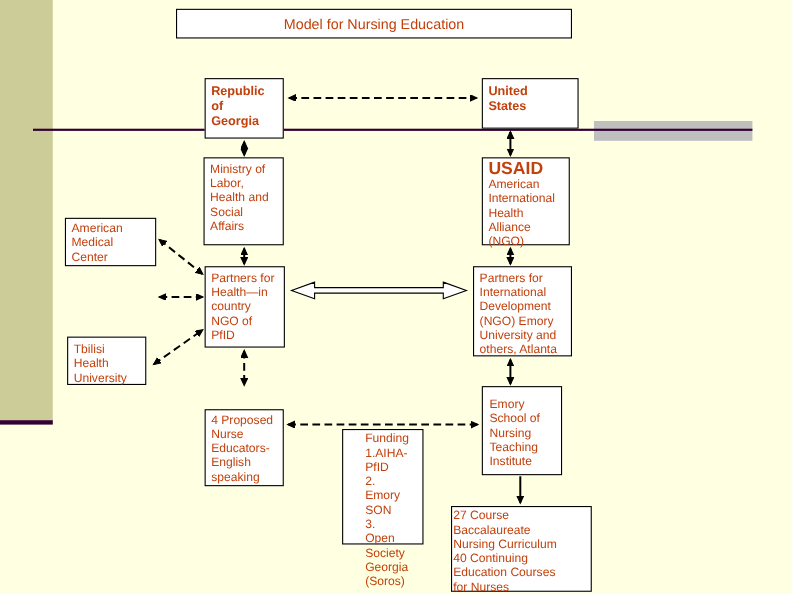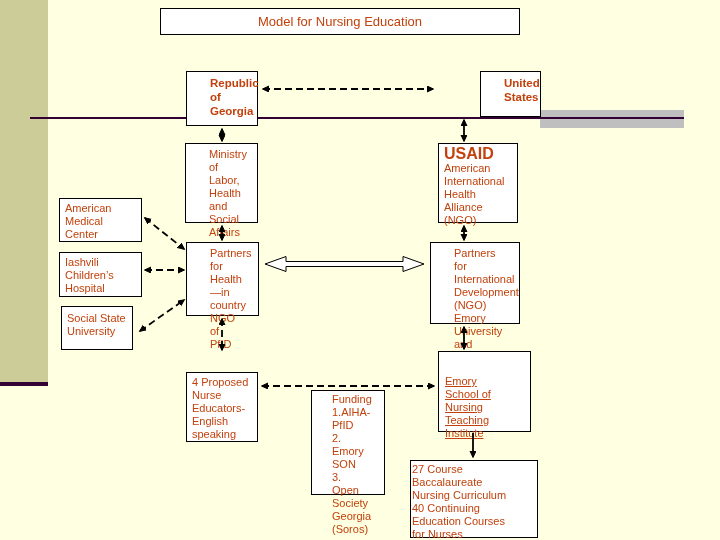--- a/index.html
+++ b/index.html
@@ -7,42 +7,42 @@
     position:relative; width:720px; height:540px;
     background:#FFFFE1; overflow:hidden;
     font-family:"Liberation Sans", sans-serif; color:#c2410c;
   }
   .stripe { position:absolute; left:0; top:0; width:48px; height:382px; background:#CCCC99; }
   .stripe-footer { position:absolute; left:0; top:382px; width:48px; height:4px; background:#330033; }
   .hline { position:absolute; left:30px; top:117px; width:654px; height:2px; background:#330033; z-index:1; }
   .graybar { position:absolute; left:540px; top:110px; width:144px; height:18px; background:#BFBFBF; z-index:0; }
   .box {
     position:absolute; background:#fff; border:1px solid #000;
-    font-size:11px; line-height:13px; padding:4px 23px;
+    font-size:11px; line-height:13px; padding:4px 5px;
     white-space:pre-line; z-index:2; box-sizing:border-box;
   }
   .box.bold { font-weight:bold; font-size:11.5px; line-height:14px; }
   .title-box {
     position:absolute; left:160px; top:8px; width:360px; height:27px;
     background:#fff; border:1px solid #000; box-sizing:border-box;
     font-size:13px; line-height:25px; text-align:center; z-index:2;
   }
   #b-georgia   { left:186px; top:71px;  width:72px;  height:55px; }
-  #b-us        { left:438px; top:71px;  width:61px;  height:46px;margin-left:42px; }
+  #b-us        { left:438px; top:71px;  width:88px;  height:46px; }
   #b-ministry  { left:185px; top:143px; width:73px;  height:80px; }
   #b-usaid     { left:438px; top:143px; width:80px;  height:80px; padding:3px 5px; }
   #b-usaid .hd { font-weight:bold; font-size:16px; }
   #b-phealth   { left:186px; top:242px; width:73px;  height:74px; }
   #b-pintl     { left:430px; top:242px; width:90px;  height:82px; }
   #b-nmc       { left:59px;  top:198px; width:83px;  height:44px; padding:3px 5px; }
   #b-iash      { left:59px;  top:252px; width:83px;  height:45px; padding:3px 5px; }
   #b-tbilisi   { left:61px;  top:306px; width:72px;  height:44px; padding:5px 5px; }
   #b-proposed  { left:186px; top:372px; width:72px;  height:70px; padding:3px 5px; }
   #b-funding   { left:311px; top:390px; width:74px;  height:105px; padding:2px 20px; }
-  #b-emory     { left:438px; top:351px; width:93px;  height:81px; padding:23px 6px;text-decoration:underline; }
+  #b-emory     { left:438px; top:351px; width:73px;  height:81px; padding:10px 6px; }
   #b-courses   { left:410px; top:460px; width:128px; height:78px; padding:2px 1px; }
   svg.connectors { position:absolute; left:0; top:0; z-index:3; pointer-events:none; }
   svg.connectors line, svg.connectors path { stroke:#000; }
 </style>
 </head>
 <body>
 
 <div class="slide">
 
   <div class="stripe"></div>
@@ -76,24 +76,21 @@
 NGO of PfID</div>
   <div class="box" id="b-pintl">Partners for
 International
 Development
 (NGO) Emory
 University and
 others, Atlanta</div>
   <div class="box" id="b-nmc">American
 Medical
 Center</div>
-  <div class="box" id="b-iash">Iashvili
-Children’s
-Hospital</div>
-  <div class="box" id="b-tbilisi">Social State
+  <div class="box" id="b-tbilisi">Tbilisi Health
 University</div>
   <div class="box" id="b-proposed">4 Proposed
 Nurse
 Educators-
 English
 speaking</div>
   <div class="box" id="b-funding">Funding
 1.AIHA-PfID
 2. Emory
 SON

